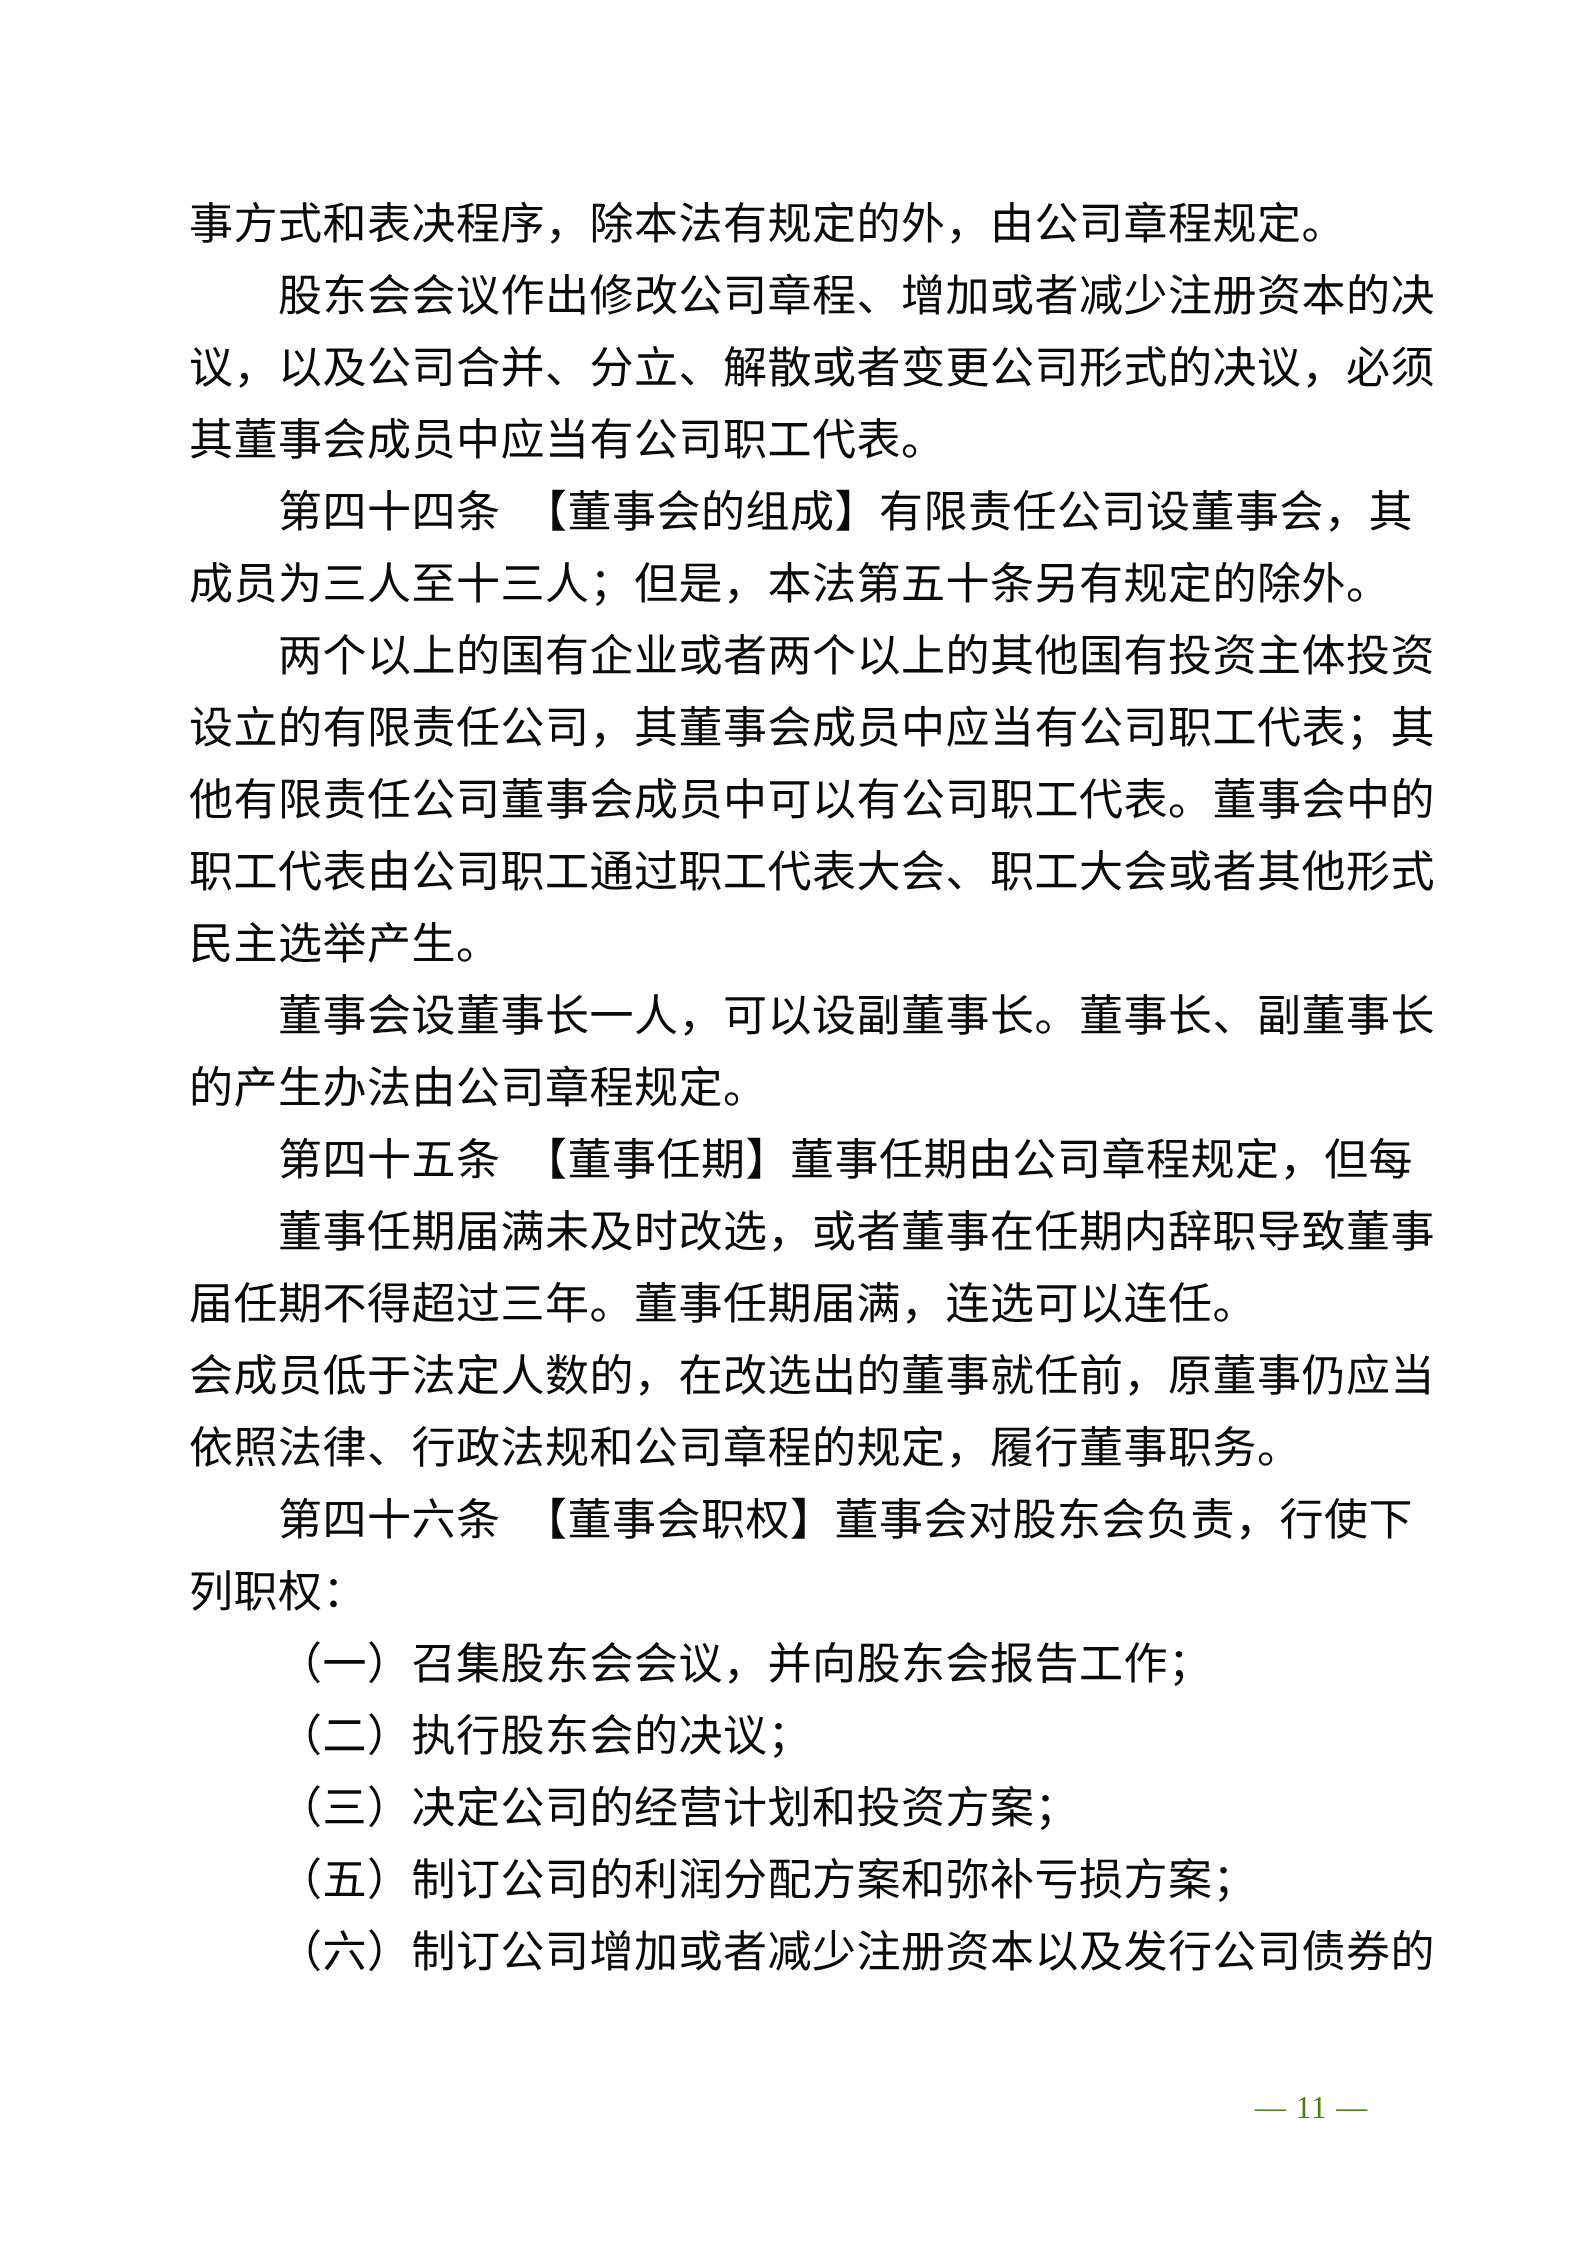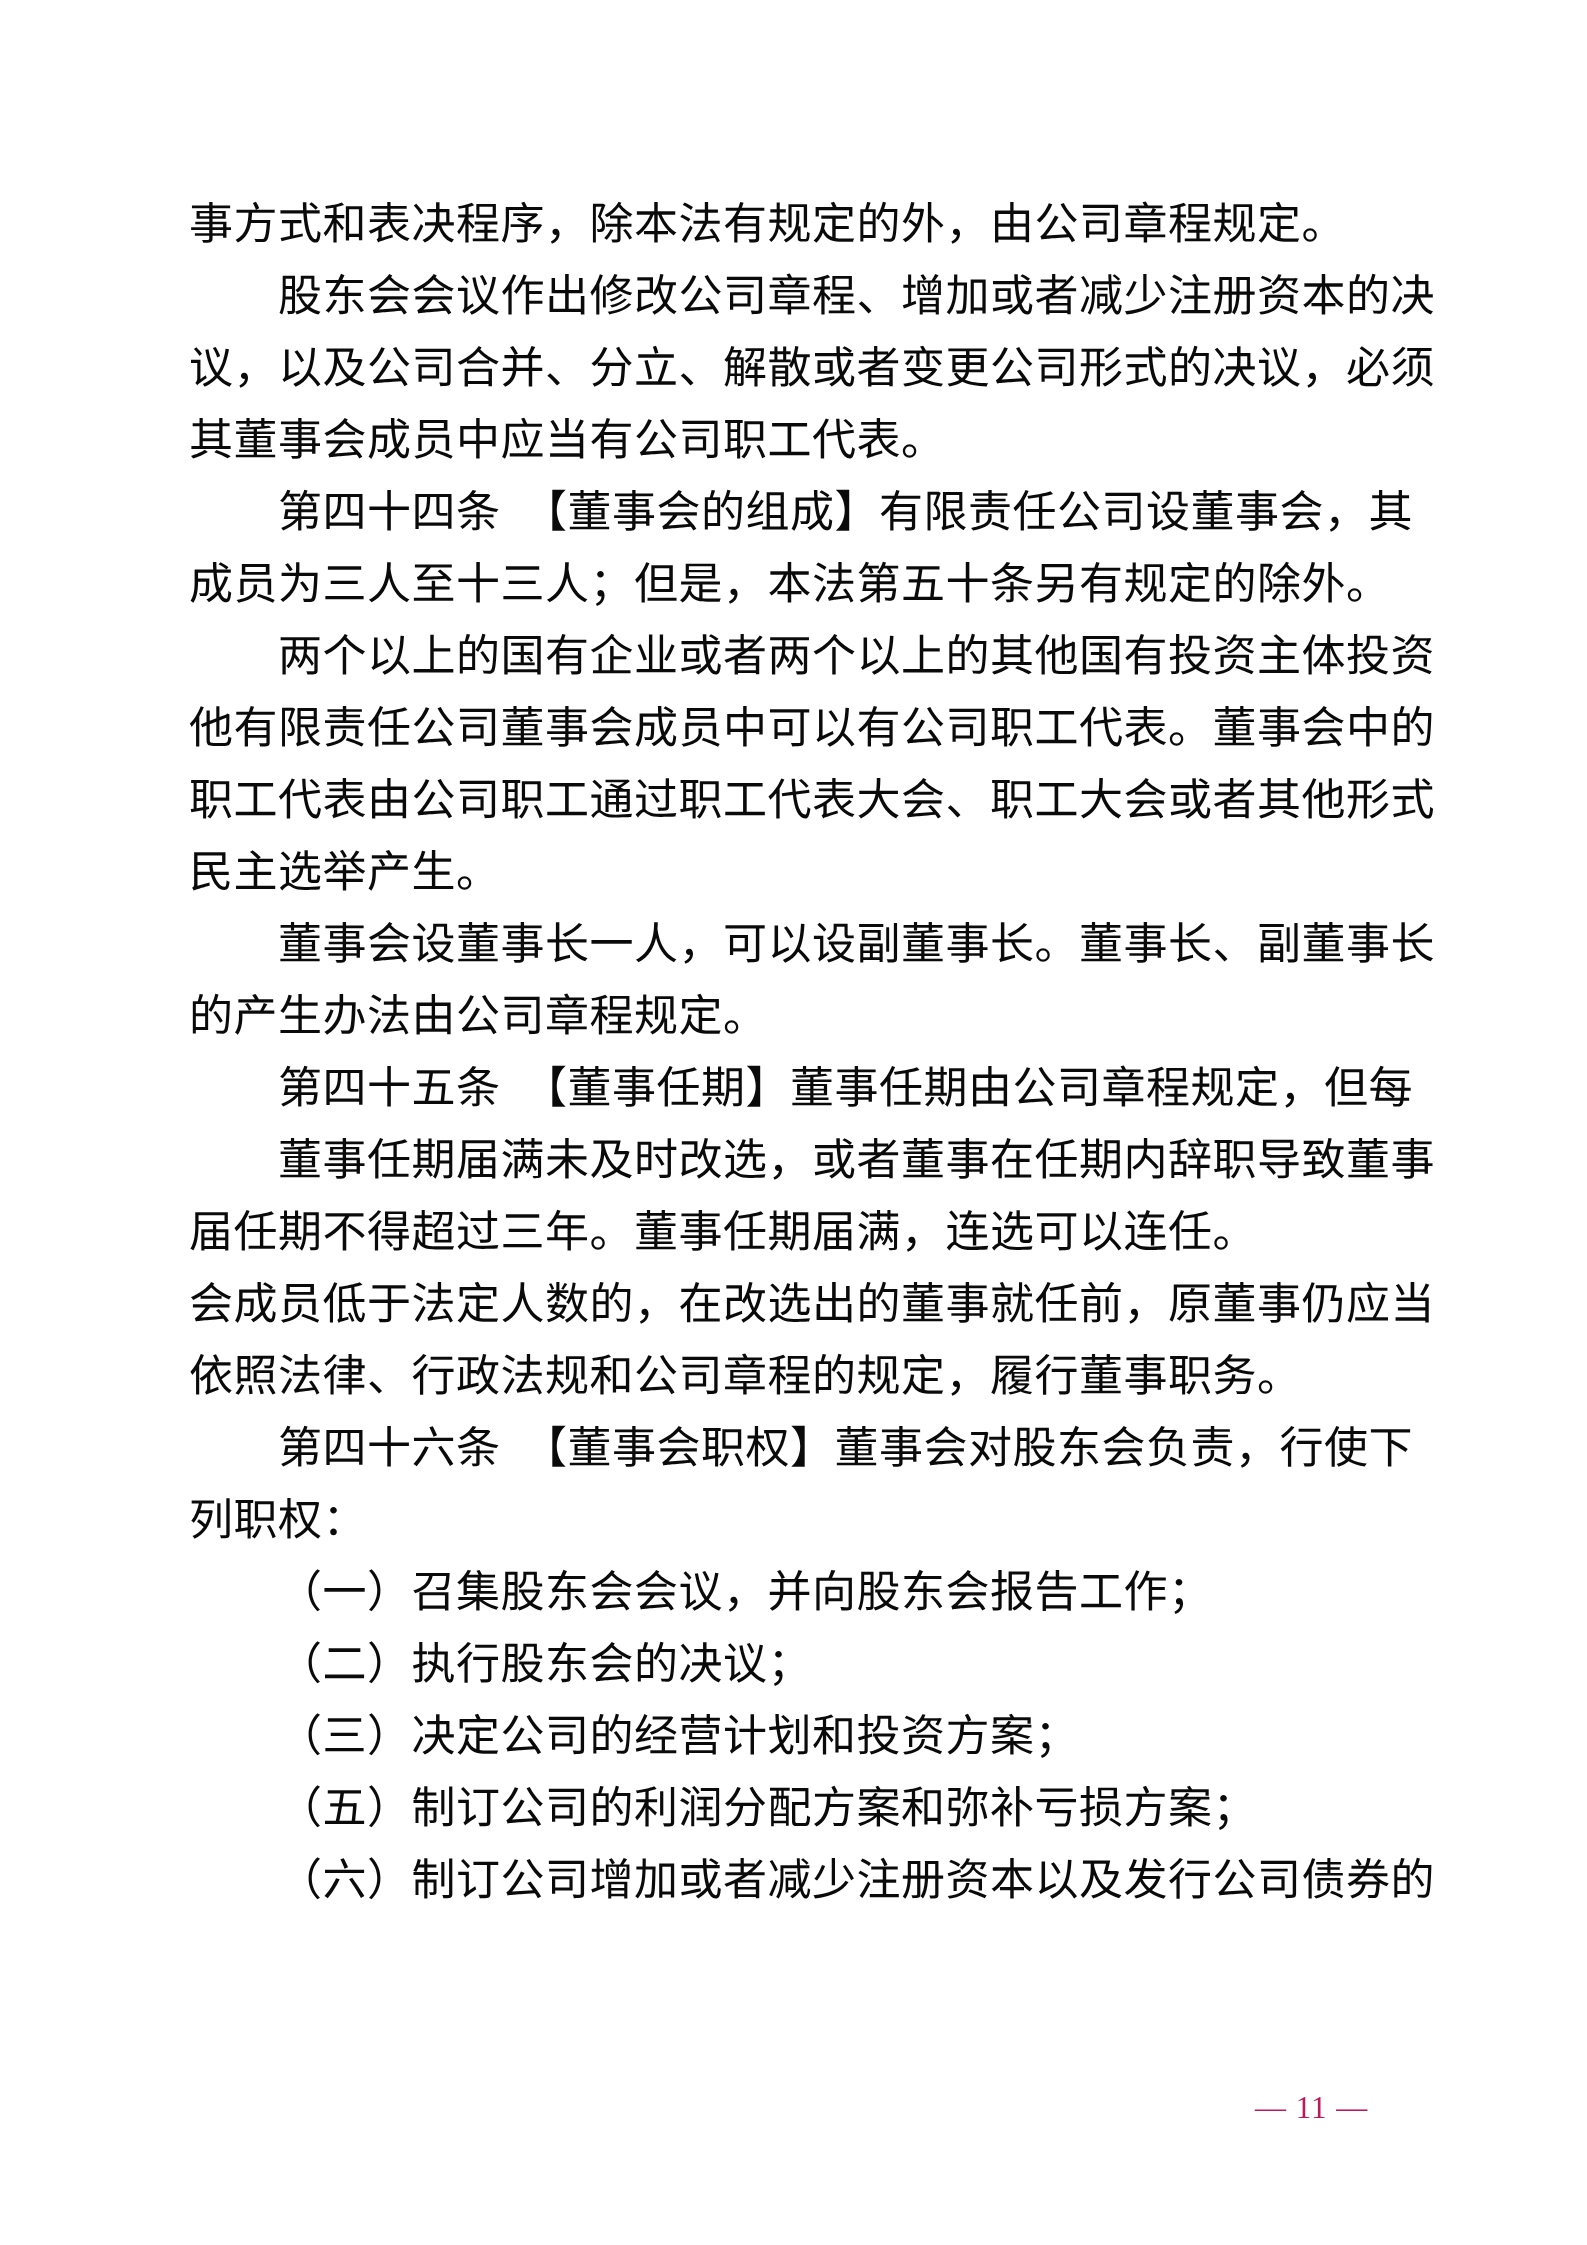--- a/index.html
+++ b/index.html
@@ -43,35 +43,36 @@
   }
   .page-footer {
     position: absolute;
     top: 2088px;
     left: 1255px;
     height: 40px;
     line-height: 40px;
     font-size: 31px;
     letter-spacing: 1px;
     white-space: nowrap;
-    color: #be185d;
+    color: #4d7c0f;
   }
 </style>
 </head>
 <body>
 
 <div class="page">
   <div class="text-block">
       <div class="line">事方式和表决程序，除本法有规定的外，由公司章程规定。</div>
       <div class="line indent">股东会会议作出修改公司章程、增加或者减少注册资本的决</div>
       <div class="line">议，以及公司合并、分立、解散或者变更公司形式的决议，必须</div>
       <div class="line">其董事会成员中应当有公司职工代表。</div>
       <div class="line indent">第四十四条　【董事会的组成】有限责任公司设董事会，其</div>
       <div class="line">成员为三人至十三人；但是，本法第五十条另有规定的除外。</div>
       <div class="line indent">两个以上的国有企业或者两个以上的其他国有投资主体投资</div>
+      <div class="line">设立的有限责任公司，其董事会成员中应当有公司职工代表；其</div>
       <div class="line">他有限责任公司董事会成员中可以有公司职工代表。董事会中的</div>
       <div class="line">职工代表由公司职工通过职工代表大会、职工大会或者其他形式</div>
       <div class="line">民主选举产生。</div>
       <div class="line indent">董事会设董事长一人，可以设副董事长。董事长、副董事长</div>
       <div class="line">的产生办法由公司章程规定。</div>
       <div class="line indent">第四十五条　【董事任期】董事任期由公司章程规定，但每</div>
       <div class="line indent">董事任期届满未及时改选，或者董事在任期内辞职导致董事</div>
       <div class="line">届任期不得超过三年。董事任期届满，连选可以连任。</div>
       <div class="line">会成员低于法定人数的，在改选出的董事就任前，原董事仍应当</div>
       <div class="line">依照法律、行政法规和公司章程的规定，履行董事职务。</div>

